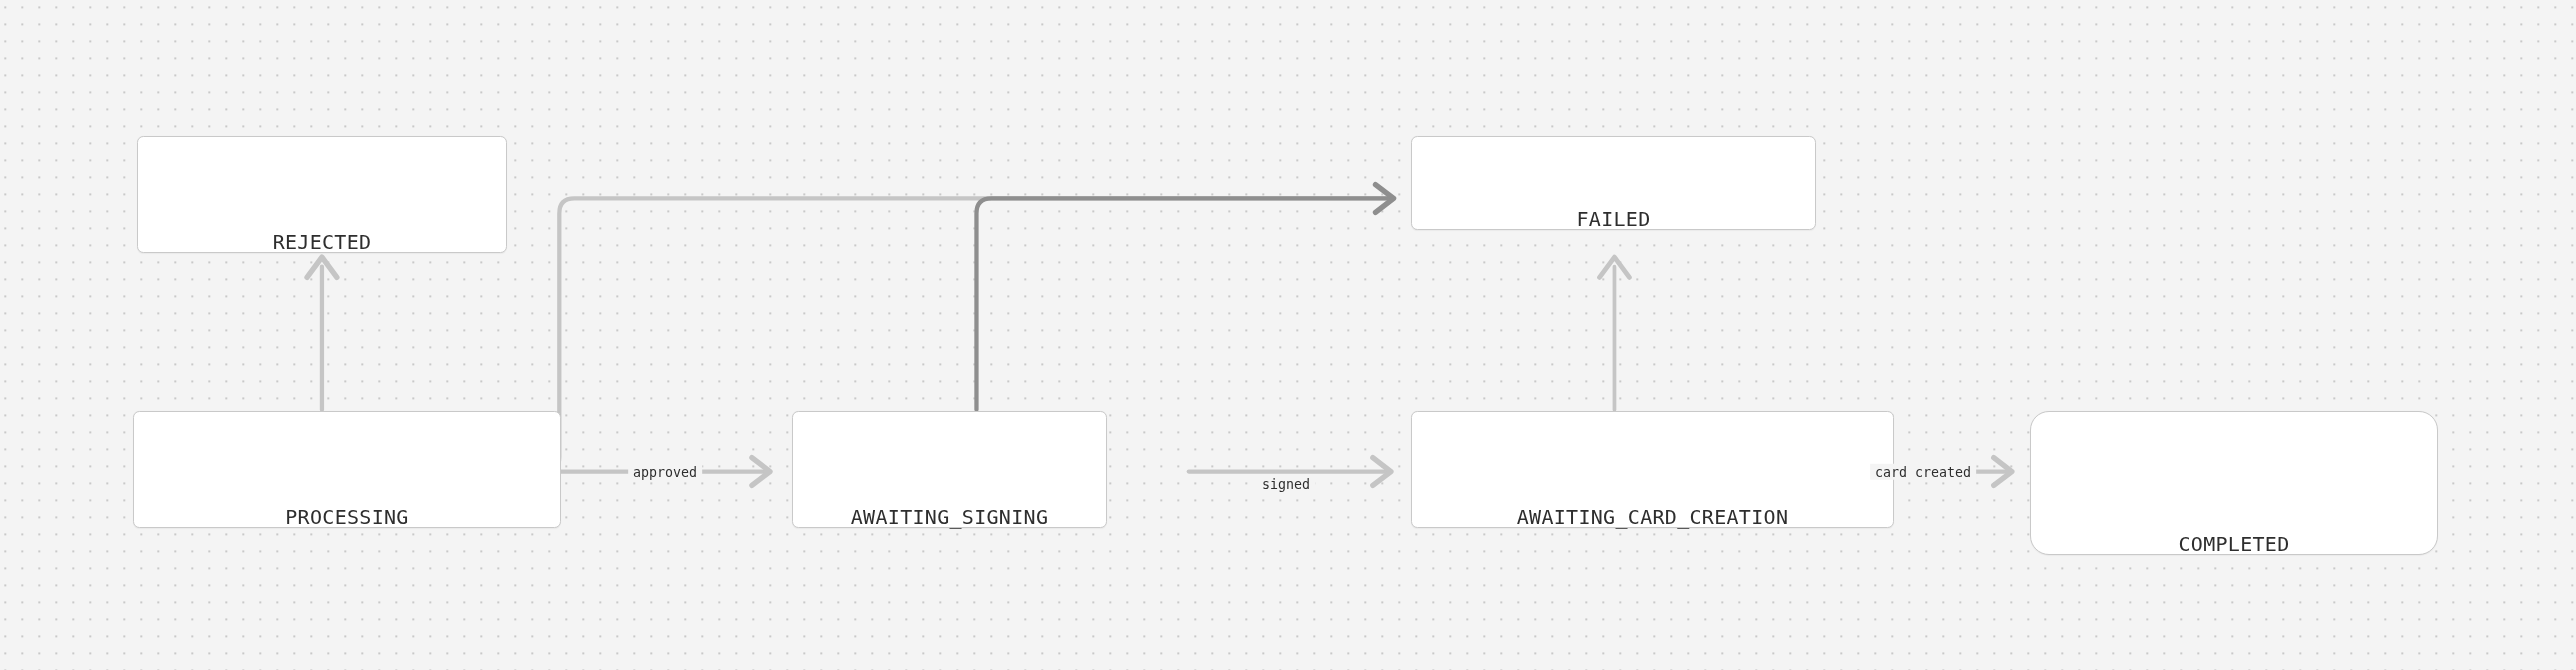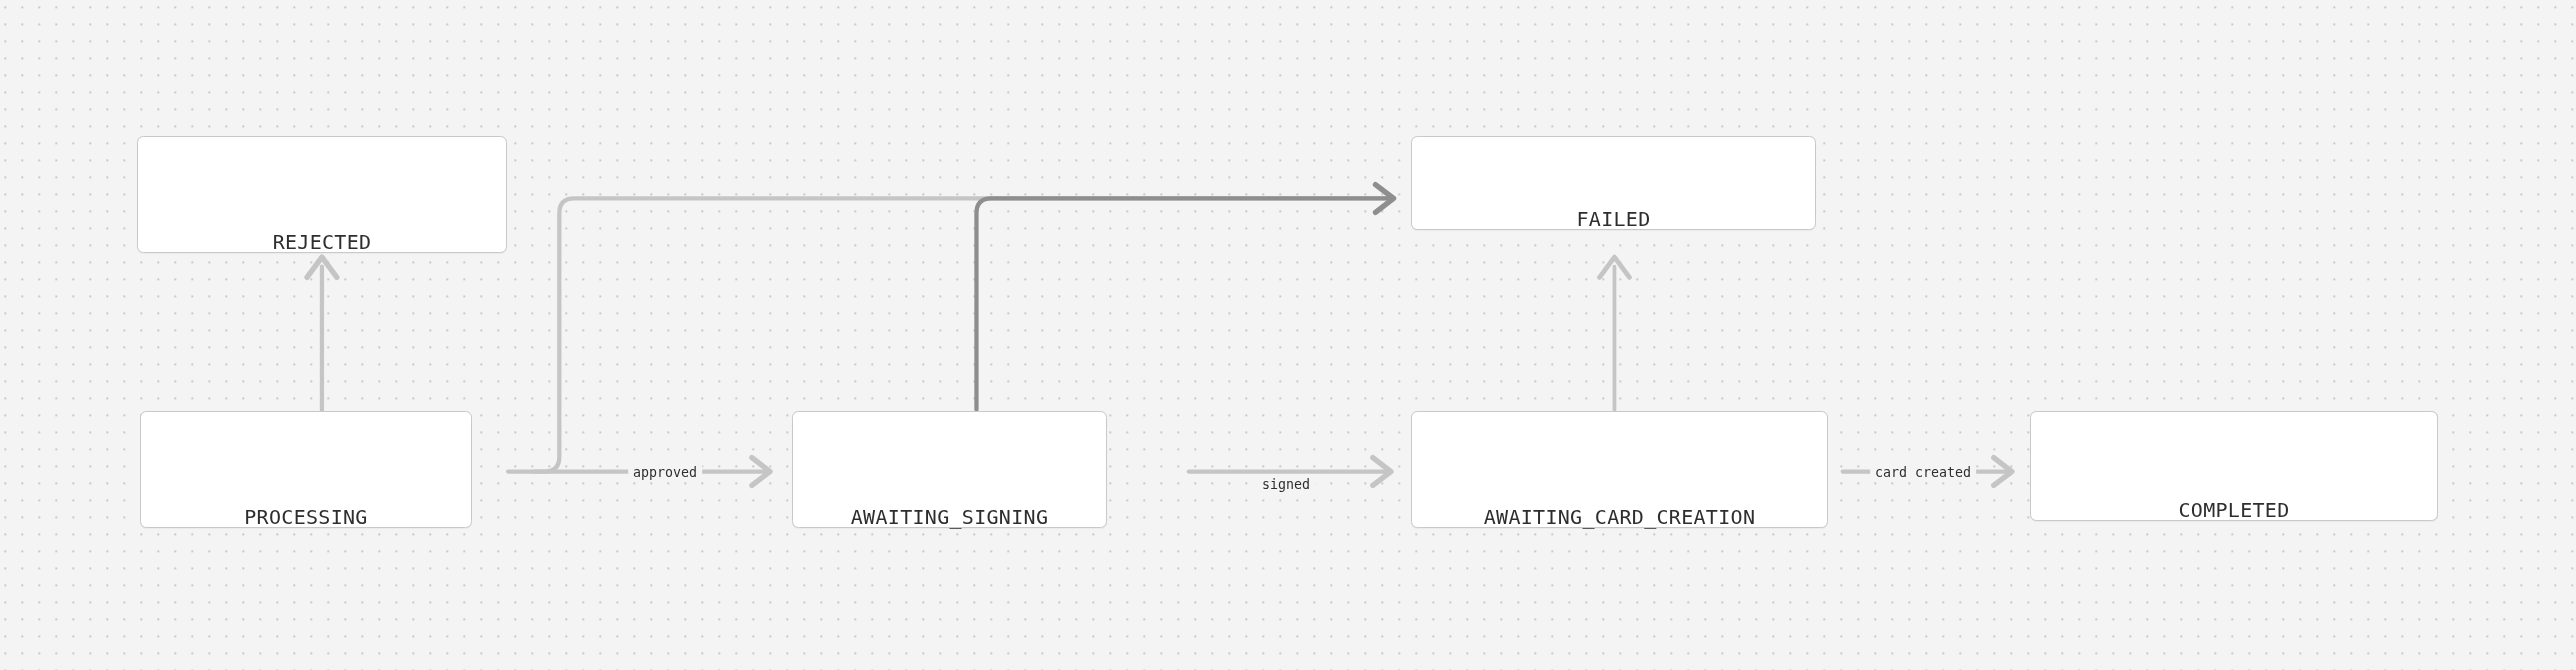--- a/index.html
+++ b/index.html
@@ -101,33 +101,33 @@
   </svg>
 
   <div class="node" style="left:137px; top:136px; width:370px; height:117px;">
     <span class="node-label">REJECTED</span>
   </div>
 
   <div class="node" style="left:1411px; top:136px; width:405px; height:94px;">
     <span class="node-label">FAILED</span>
   </div>
 
-  <div class="node" style="left:140px; top:411px; width:332px; height:117px;">
+  <div class="node" style="left:133px; top:411px; width:428px; height:117px;">
     <span class="node-label">PROCESSING</span>
   </div>
 
   <div class="node" style="left:792px; top:411px; width:315px; height:117px;">
     <span class="node-label">AWAITING_SIGNING</span>
   </div>
 
-  <div class="node" style="left:1411px; top:411px; width:417px; height:117px;">
+  <div class="node" style="left:1411px; top:411px; width:483px; height:117px;">
     <span class="node-label">AWAITING_CARD_CREATION</span>
   </div>
 
-  <div class="node" style="left:2030px; top:411px; width:408px; height:110px;">
+  <div class="node" style="left:2030px; top:411px; width:408px; height:144px;border-radius:19px;">
     <span class="node-label">COMPLETED</span>
   </div>
 
   <span class="edge-label" style="left:648px; top:472px;margin-left:17px;">approved</span>
 
   <span class="edge-label" style="left:1286px; top:484px;">signed</span>
 
   <span class="edge-label" style="left:1923px; top:472px;">card created</span>
 
 </div>

